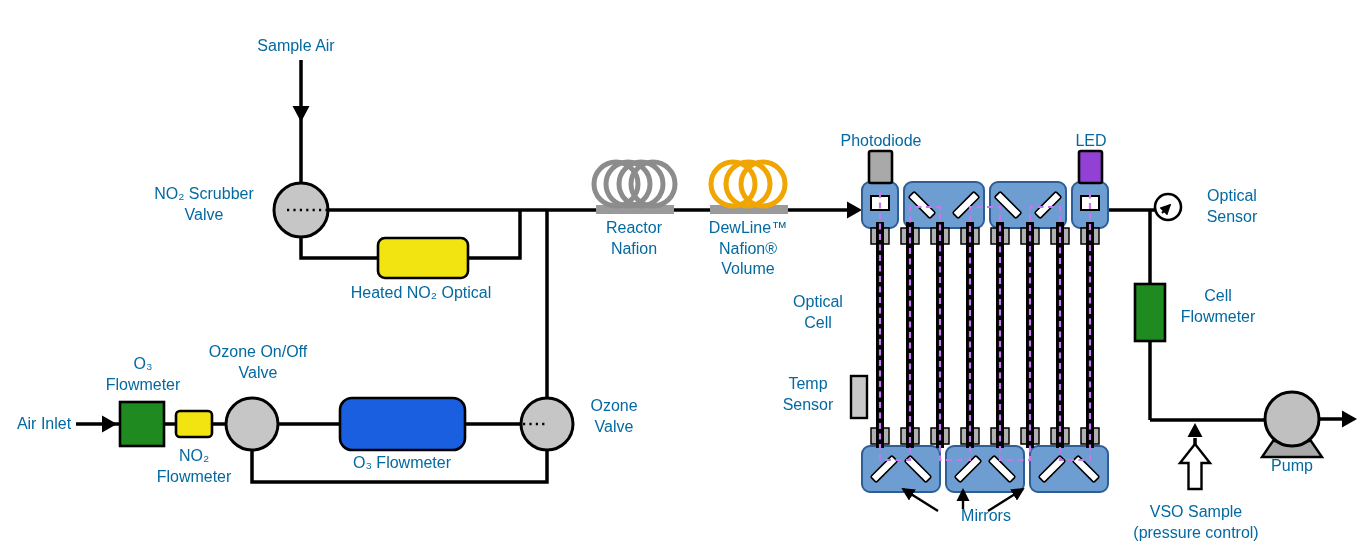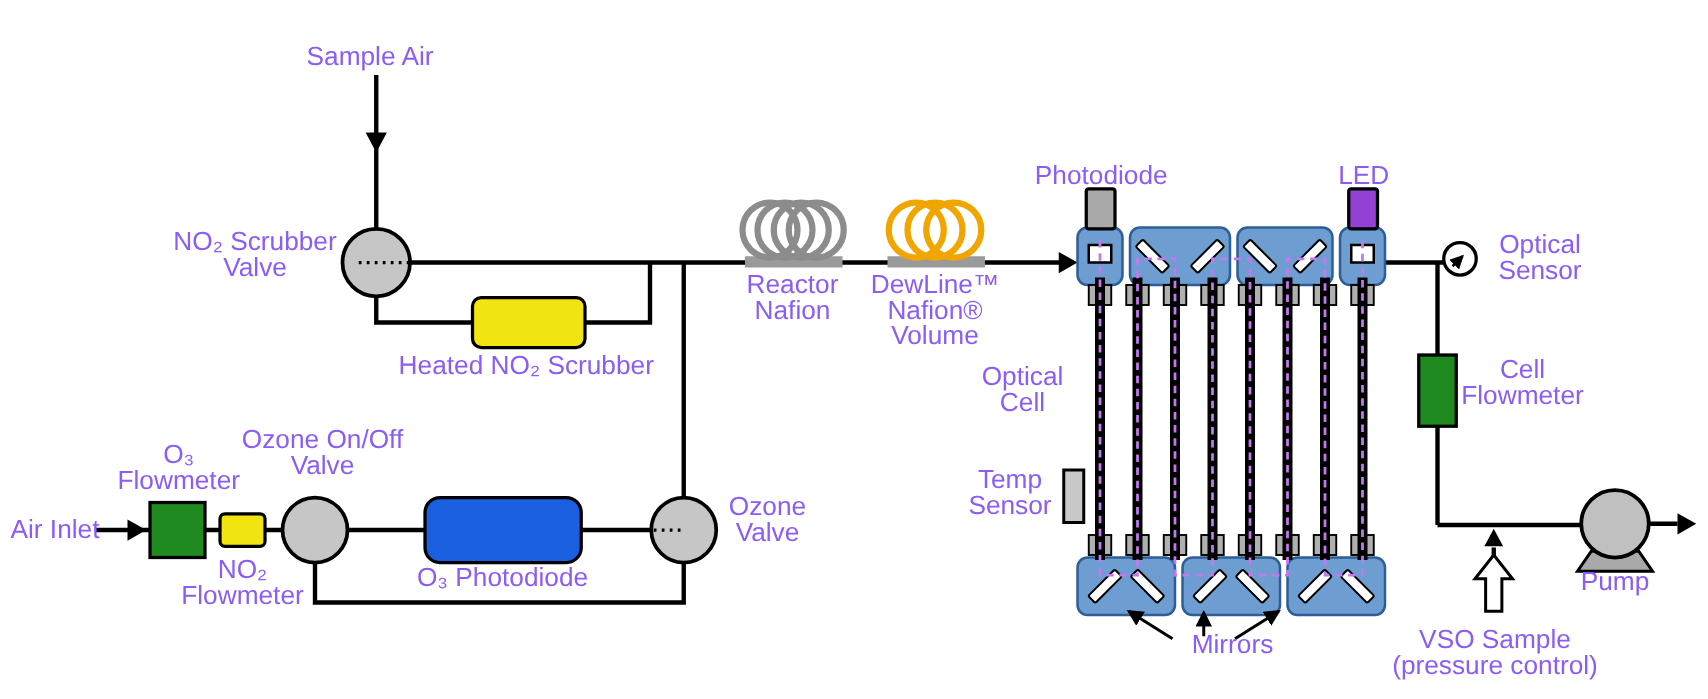--- a/index.html
+++ b/index.html
@@ -1,20 +1,20 @@
 <!DOCTYPE html>
 <html><head>
 <meta charset="utf-8">
 <style>
   html,body{margin:0;padding:0;background:#fff;}
   .stage{position:relative;width:1366px;height:559px;background:#fff;overflow:hidden;
          font-family:"Liberation Sans","DejaVu Sans",sans-serif;}
   .art{position:absolute;left:0;top:0;}
-  .lbl{position:absolute;transform:translateX(-50%);text-align:center;color:#8b5cf6;
-       font-size:21px;line-height:20.5px;white-space:nowrap;}
+  .lbl{position:absolute;transform:translateX(-50%);text-align:center;color:#0369a1;
+       font-size:16px;line-height:20.5px;white-space:nowrap;}
 </style>
 </head>
 <body>
 
 <div class="stage">
 
   <svg class="art" width="1366" height="559" viewBox="0 0 1366 559">
     <defs>
       <marker id="arr" viewBox="0 0 10 10" refX="8.5" refY="5" markerWidth="5.5" markerHeight="5.5" orient="auto">
         <path d="M0,0 L10,5 L0,10 Z" fill="#000"></path>
@@ -161,21 +161,21 @@
   <div class="lbl" style="left:296px;top:36px">
     <div>Sample Air</div>
   </div>
 
   <div class="lbl" style="left:204px;top:184px">
     <div>NO₂ Scrubber</div>
     <div>Valve</div>
   </div>
 
   <div class="lbl" style="left:421px;top:283px">
-    <div>Heated NO₂ Scrubber</div>
+    <div>Heated NO₂ Optical</div>
   </div>
 
   <div class="lbl" style="left:634px;top:218px">
     <div>Reactor</div>
     <div>Nafion</div>
   </div>
 
   <div class="lbl" style="left:748px;top:218px">
     <div>DewLine™</div>
     <div>Nafion®</div>
@@ -236,21 +236,21 @@
     <div>NO₂</div>
     <div>Flowmeter</div>
   </div>
 
   <div class="lbl" style="left:258px;top:342px">
     <div>Ozone On/Off</div>
     <div>Valve</div>
   </div>
 
   <div class="lbl" style="left:402px;top:453px">
-    <div>O₃ Photodiode</div>
+    <div>O₃ Flowmeter</div>
   </div>
 
   <div class="lbl" style="left:614px;top:396px">
     <div>Ozone</div>
     <div>Valve</div>
   </div>
 
 </div>
 
 </body></html>

